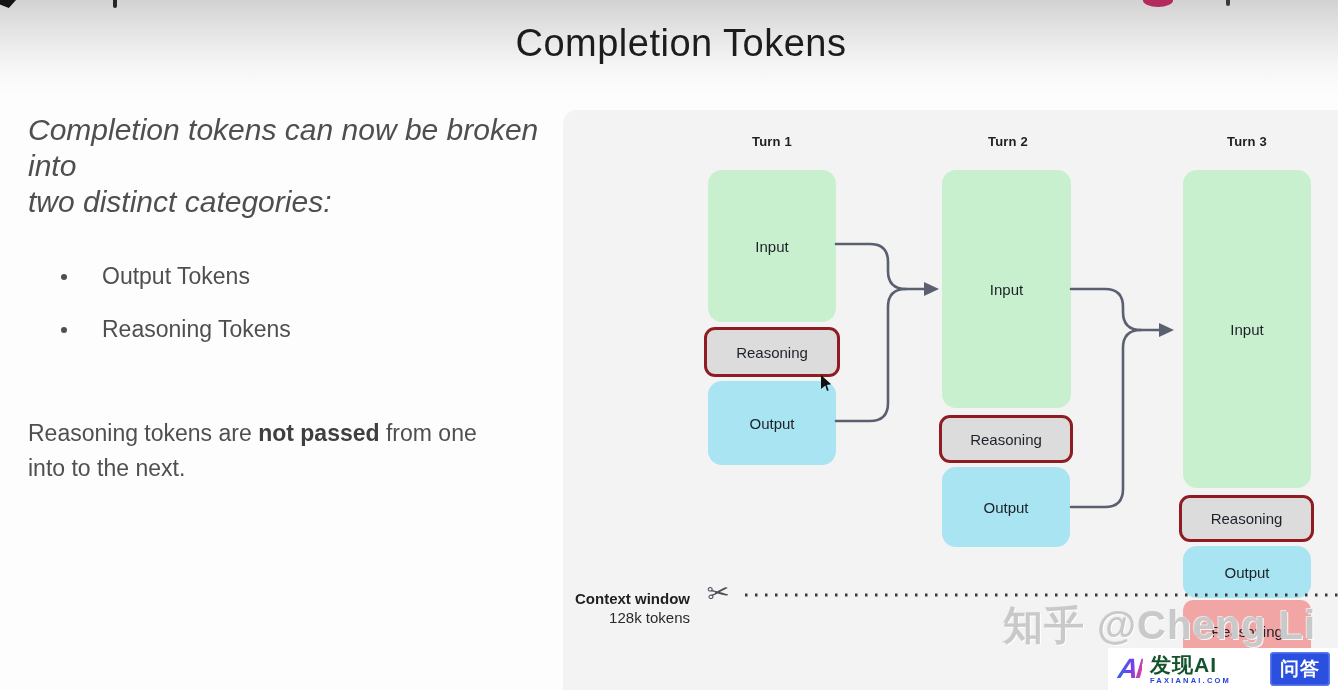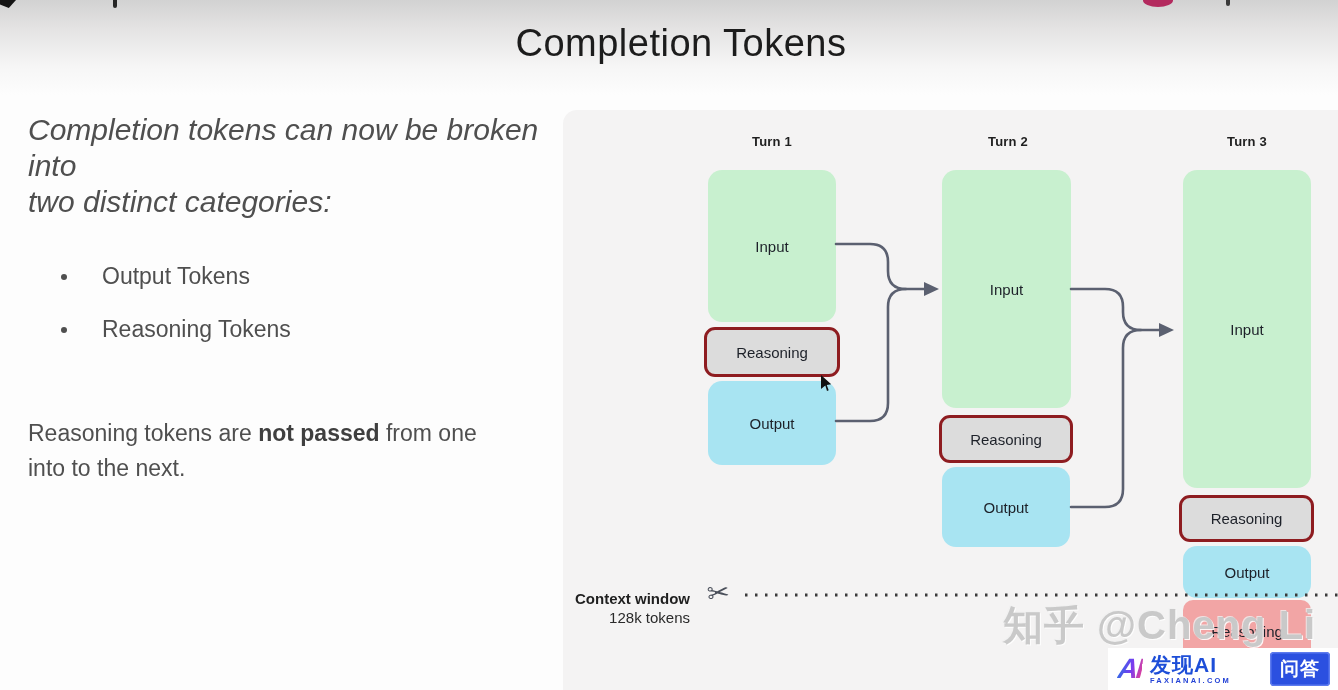--- a/index.html
+++ b/index.html
@@ -104,21 +104,21 @@
     position:absolute;left:1108px;top:648px;width:230px;height:42px;z-index:50;
     background:#ffffff;display:flex;align-items:center;gap:8px;padding:0 8px 0 10px;
   }
   .badge-logo{
     font-size:28px;font-weight:900;font-style:italic;letter-spacing:-2px;
     background:linear-gradient(100deg,#2e6be5 10%,#7a3bf0 55%,#e0409a 95%);
     -webkit-background-clip:text;background-clip:text;color:transparent;
     transform:skewX(-6deg);
   }
   .badge-text{display:flex;flex-direction:column;line-height:1;align-items:flex-start;}
-  .badge-brand{font-size:21px;font-weight:700;color:#1d4ed8;letter-spacing:1px;}
+  .badge-brand{font-size:21px;font-weight:700;color:#14532d;letter-spacing:1px;}
   .badge-domain{font-size:7.5px;font-weight:700;color:#2443d6;letter-spacing:2.2px;margin-top:2px;}
   .badge-btn{
     margin-left:auto;background:#2b50e0;color:#fff;font-size:19px;font-weight:700;
     padding:4px 10px;border-radius:4px;box-shadow:inset 0 0 0 1.5px #5d7bee;letter-spacing:1px;
   }
 </style>
 </head>
 <body>
 
 <div class="stage">

